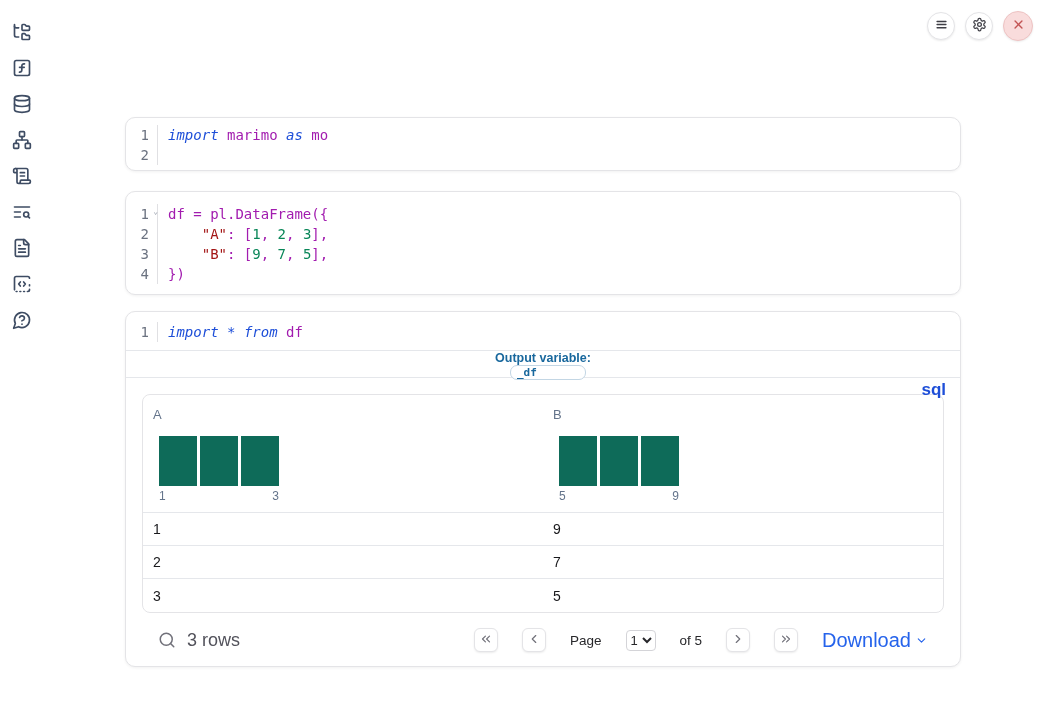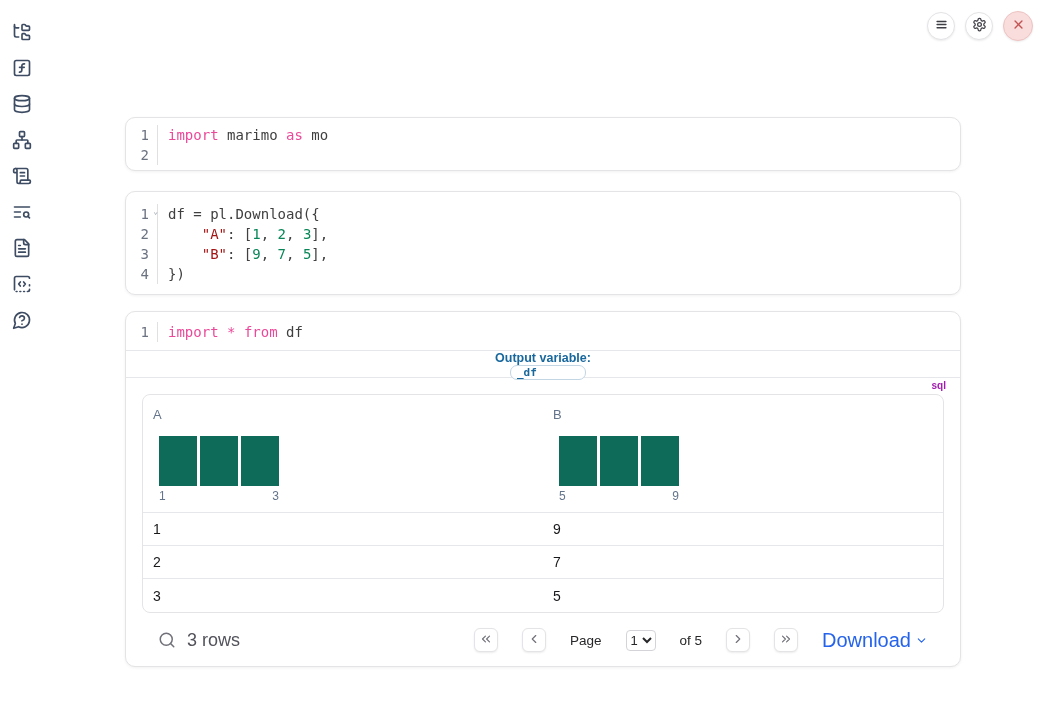--- a/index.html
+++ b/index.html
@@ -26,29 +26,29 @@
   .cell-3 { top:311px; height:356px; }
 
   .code-block { display:flex; padding:7px 0; font-family:"DejaVu Sans Mono", monospace; font-size:14px; line-height:20px; cursor:text; }
   .cell-2 .code-block { padding:12px 0; }
   .cell-3 .code-block { padding:10px 0 8px 0; border-bottom:1px solid #e5e7eb; }
   .gutter { width:32px; flex:none; border-right:1px solid #e0e0e3; color:#6b7280; text-align:right; }
   .gutter .ln { display:block; padding-right:8px; position:relative; }
   .fold { position:absolute; right:-1px; top:4px; font-size:8px; color:#9ca3af; line-height:8px; }
   .code-col { padding-left:10px; color:#111827; }
   .code-line { white-space:pre; }
-  .tok-kw { color:#ec4899; }
+  .tok-kw { color:#1d4ed8;font-style:italic; }
   .tok-str { color:#a31515; }
   .tok-num { color:#098658; }
-  .tok-pl { color:#404040; }
+  .tok-pl { color:#a21caf; }
 
   .outvar-row { height:27px; display:flex; align-items:center; border-bottom:1px solid #e5e7eb; padding:0 14px;flex-direction:column; }
   .outvar-label { font-size:12.5px; font-weight:bold; color:#19689d; }
   .outvar-input { margin-left:10px; width:76px; height:18px; border:1px solid #c3d6e4; border-radius:7px; font-family:"DejaVu Sans Mono", monospace; font-size:11px; font-weight:bold; color:#19689d; padding:0 6px; outline:none; background:#fff; }
-  .lang-badge { margin-left:auto; font-size:10px; font-weight:bold; color:#a21caf; cursor:pointer; }
+  .lang-badge { margin-left:auto; font-size:17px; font-weight:bold; color:#1d4ed8; cursor:pointer; }
 
   
   .output-area { padding:16px 16px 0 16px; }
   .data-table { border:1px solid #e4e4e7; border-radius:8px; overflow:hidden; }
   .thead { display:flex; border-bottom:1px solid #e5e7eb; }
   .th { width:50%; padding:12px 10px 9px 10px; }
   .col-name { font-size:13px; color:#64748b; }
   .hist { margin:14px 0 0 6px; width:120px; }
   .bars { display:flex; gap:3px; height:50px; align-items:flex-end; }
   .hist-bar { width:38px; height:50px; background:#0e6b59; }
@@ -190,21 +190,21 @@
 
   <section class="cell cell-2">
     <div class="code-block">
       <div class="gutter">
         <span class="ln"><span>1</span><span class="fold">⌄</span></span>
         <span class="ln">2</span>
         <span class="ln">3</span>
         <span class="ln">4</span>
       </div>
       <div class="code-col">
-        <div class="code-line"><span class="tok-pl">df = pl.Download({</span></div>
+        <div class="code-line"><span class="tok-pl">df = pl.DataFrame({</span></div>
         <div class="code-line"><span class="tok-pl">    </span><span class="tok-str">"A"</span><span class="tok-pl">: [</span><span class="tok-num">1</span><span class="tok-pl">, </span><span class="tok-num">2</span><span class="tok-pl">, </span><span class="tok-num">3</span><span class="tok-pl">],</span></div>
         <div class="code-line"><span class="tok-pl">    </span><span class="tok-str">"B"</span><span class="tok-pl">: [</span><span class="tok-num">9</span><span class="tok-pl">, </span><span class="tok-num">7</span><span class="tok-pl">, </span><span class="tok-num">5</span><span class="tok-pl">],</span></div>
         <div class="code-line"><span class="tok-pl">})</span></div>
       </div>
     </div>
   </section>
 
   <section class="cell cell-3">
     <div class="code-block">
       <div class="gutter">

